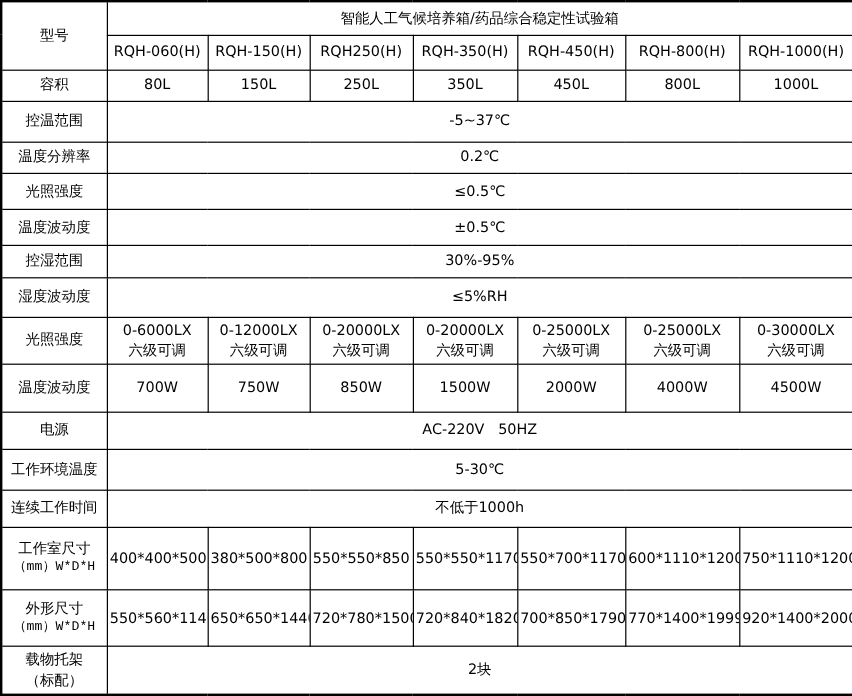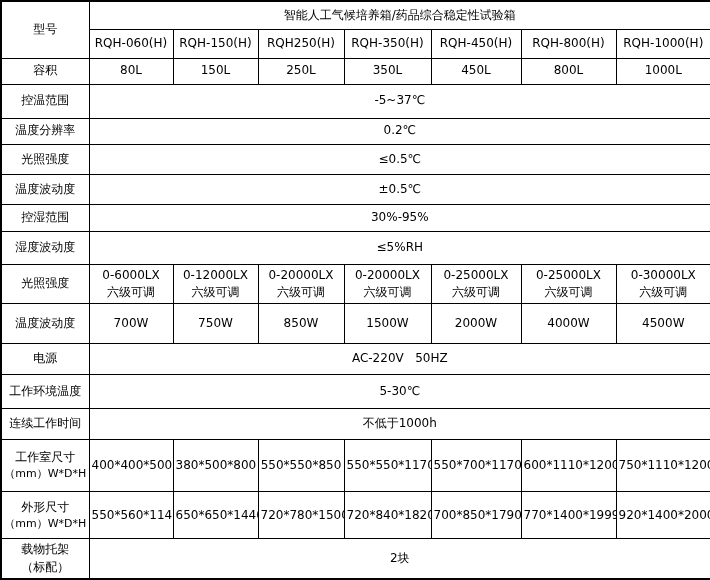--- a/index.html
+++ b/index.html
@@ -14,21 +14,21 @@
   table.spec-table td{
     border:1px solid #000;
     text-align:center;vertical-align:middle;
     font-size:12px;color:#000;
     padding:0 2px;line-height:1.45;
     overflow:hidden;white-space:nowrap;
   }
   td.title-cell{font-size:13px;}
   td.label-cell{font-size:12px;}
   .two-line{white-space:normal;line-height:1.5;margin-top:44px;}
-  .subline{font-size:11px;}
+  .subline{font-size:11px;font-family:Liberation Mono, monospace;}
 </style>
 </head>
 <body>
 
 <div class="page">
 <table class="spec-table">
   <colgroup>
     <col style="width:88px">
         <col style="width:84px">
         <col style="width:85px">

